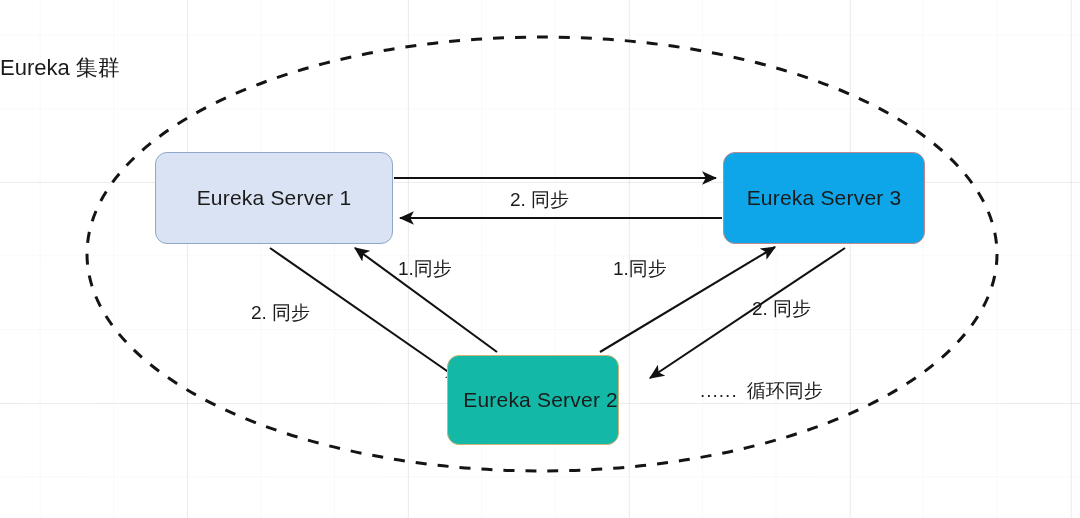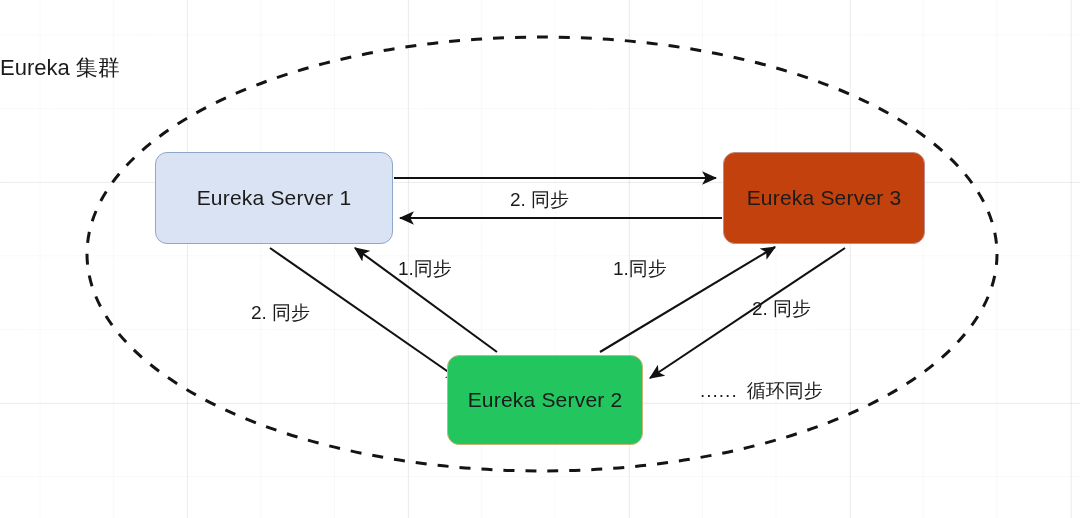--- a/index.html
+++ b/index.html
@@ -50,27 +50,28 @@
     letter-spacing: .2px;
     white-space: nowrap;
   }
   #node1 {
     left: 155px; top: 152px; width: 238px; height: 92px;
     background: #dae3f3;
     border: 1.6px solid #8fa8c8;
   }
   #node3 {
     left: 723px; top: 152px; width: 202px; height: 92px;
-    background: #c2410c;
+    background: #0ea5e9;
     border: 1.6px solid #c08a8a;
   }
   #node2 {
-    left: 447px; top: 355px; width: 196px; height: 90px;
-    background: #22c55e;
+    left: 447px; top: 355px; width: 172px; height: 90px;
+    background: #14b8a6;
     border: 1.6px solid #ccb476;
+    justify-content: flex-end;
   }
   .edge-label {
     position: absolute;
     font-size: 19px;
     color: #1b1b1b;
     white-space: nowrap;
   }
   #title {
     position: absolute;
     left: 0; top: 53px; width: 873px;

